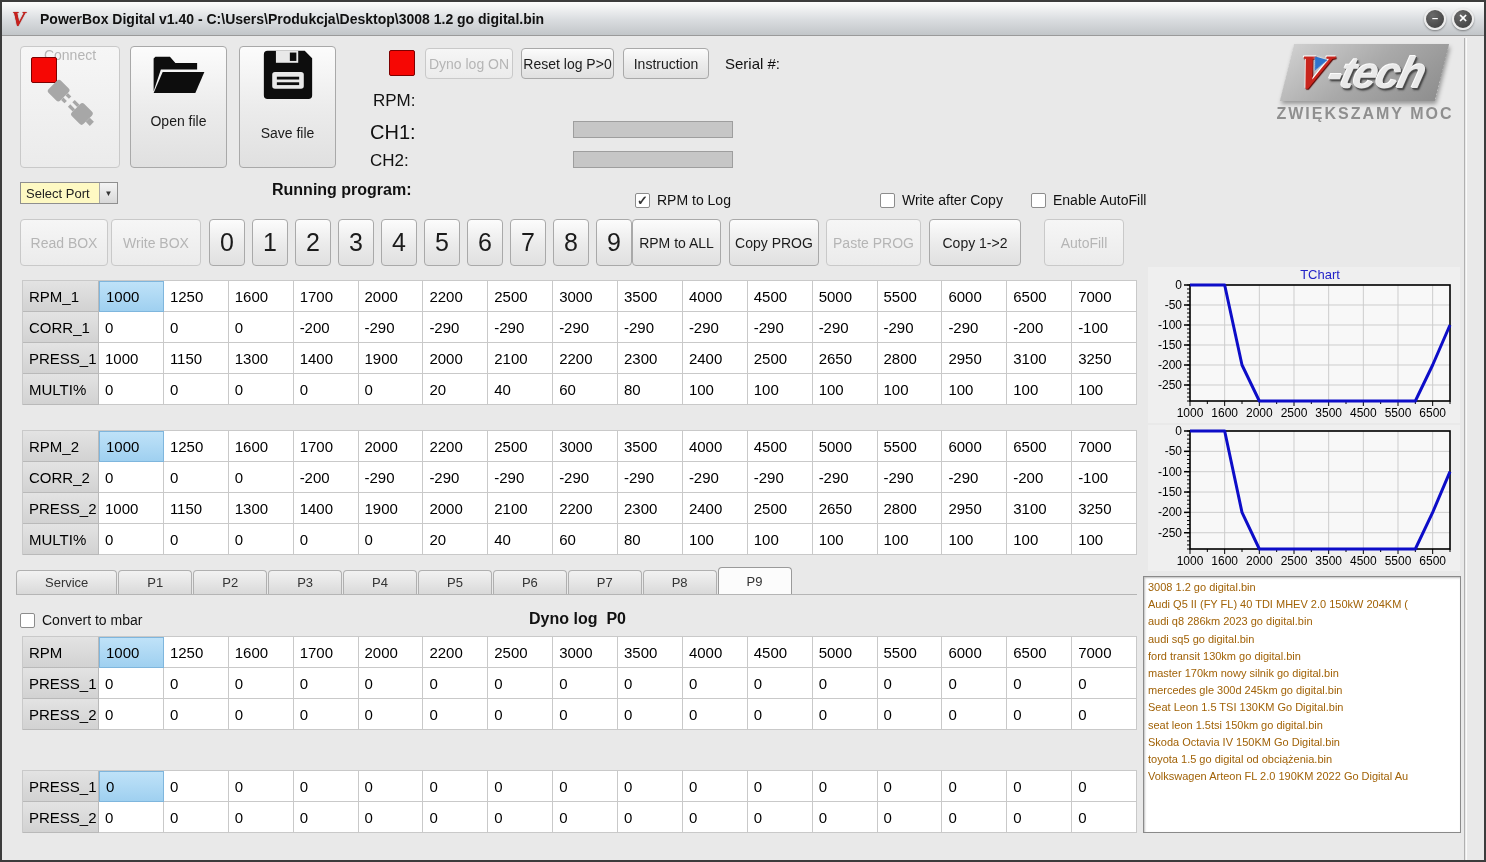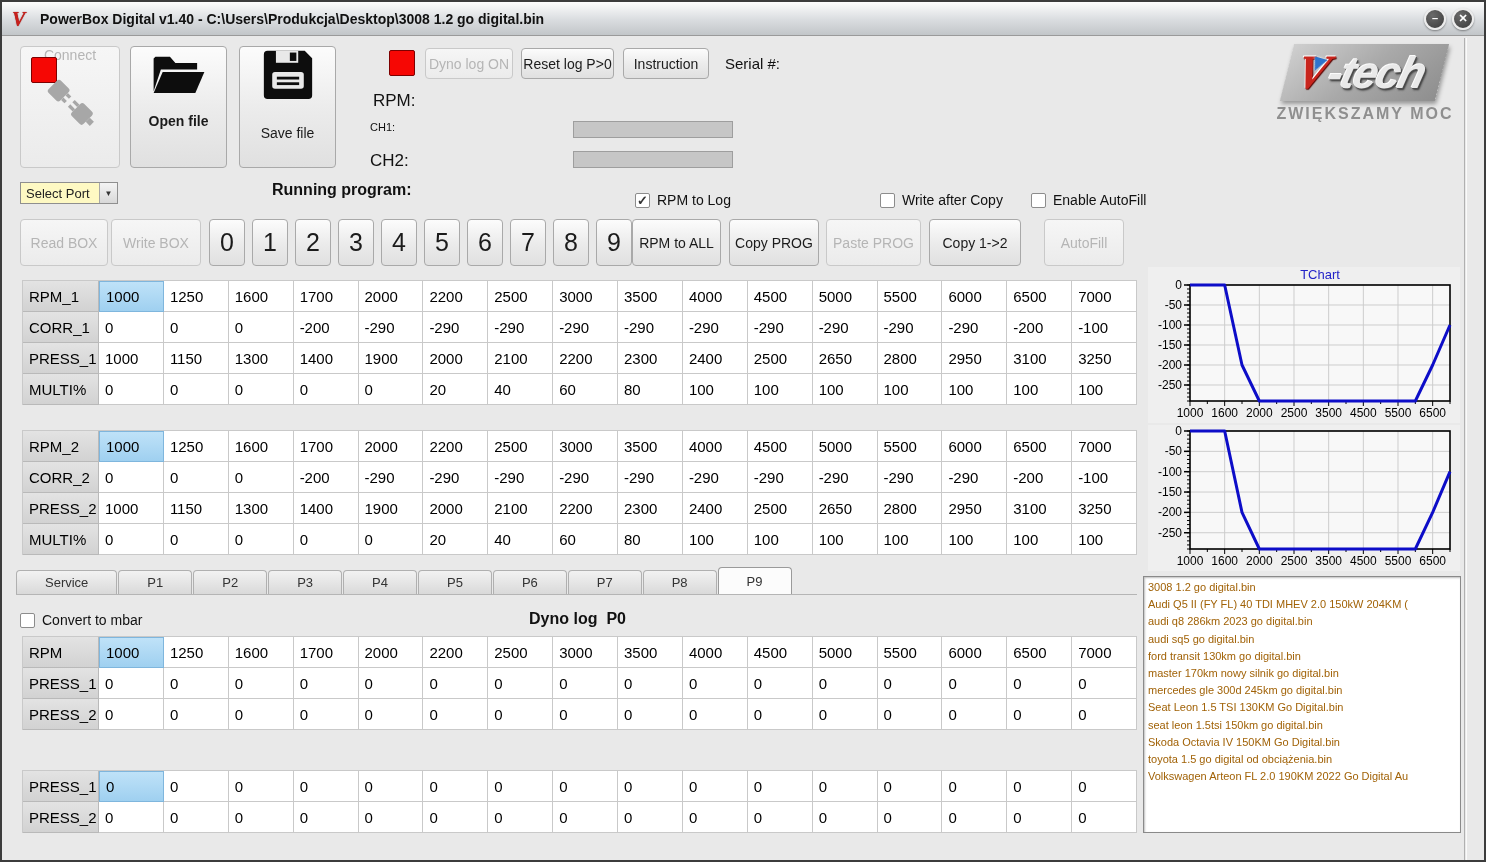--- a/index.html
+++ b/index.html
@@ -107,21 +107,21 @@
         <rect x="21" y="33.5" width="5" height="3.5"></rect>
         <rect x="38" y="23" width="17" height="18" rx="3"></rect>
         <rect x="31" y="27" width="7" height="3.5"></rect>
         <rect x="31" y="33.5" width="7" height="3.5"></rect>
         <rect x="55" y="29" width="6" height="6"></rect>
       </g>
     </svg>
     <span>Connect</span>
   </div>
 
-  <div class="btn tool-btn" style="left:128px;top:44px;width:97px;height:122px;font-weight:bold;">
+  <div class="btn tool-btn" style="left:128px;top:44px;width:97px;height:122px;">
     <svg class="icon-folder" viewBox="0 0 64 56">
       <path fill="#0d0d0d" d="M6 10 h16 l6 7 h24 v7 H12 L4 48 V12 z"></path>
       <path fill="#0d0d0d" d="M14 27 h46 L50 50 H4 z"></path>
     </svg>
     <span>Open file</span>
   </div>
 
   <div class="btn tool-btn" style="left:237px;top:44px;width:97px;height:122px;gap:12px;">
     <svg class="icon-floppy" viewBox="0 0 60 56">
       <path fill="#0d0d0d" d="M4 4 h44 l8 8 v40 a4 4 0 0 1 -4 4 H8 a4 4 0 0 1 -4 -4 V8 a4 4 0 0 1 4 -4 z"></path>
@@ -147,21 +147,21 @@
     </div>
   <div class="btn" style="left:519px;top:46px;width:93px;height:31px;">
       <span>Reset log P&gt;0</span>
     </div>
   <div class="btn" style="left:621px;top:46px;width:86px;height:31px;">
       <span>Instruction</span>
     </div>
   <span class="lbl" style="left:723px;top:53px;font-size:15px;">Serial #:</span>
 
   <span class="lbl" style="left:371px;top:89px;font-size:17px;">RPM:</span>
-  <span class="lbl" style="left:368px;top:119px;font-size:11px;text-align:right;">CH1:</span>
+  <span class="lbl" style="left:368px;top:119px;font-size:20px;text-align:right;">CH1:</span>
   <span class="lbl" style="left:368px;top:149px;font-size:17px;">CH2:</span>
   <div class="bar" style="left:571px;top:119px;"></div>
   <div class="bar" style="left:571px;top:149px;"></div>
 
   <div class="chk" style="left:633px;top:190px;">
     <span class="box">✓</span>
     <span>RPM to Log</span>
   </div>
   <div class="chk" style="left:878px;top:190px;">
     <span class="box"></span>

